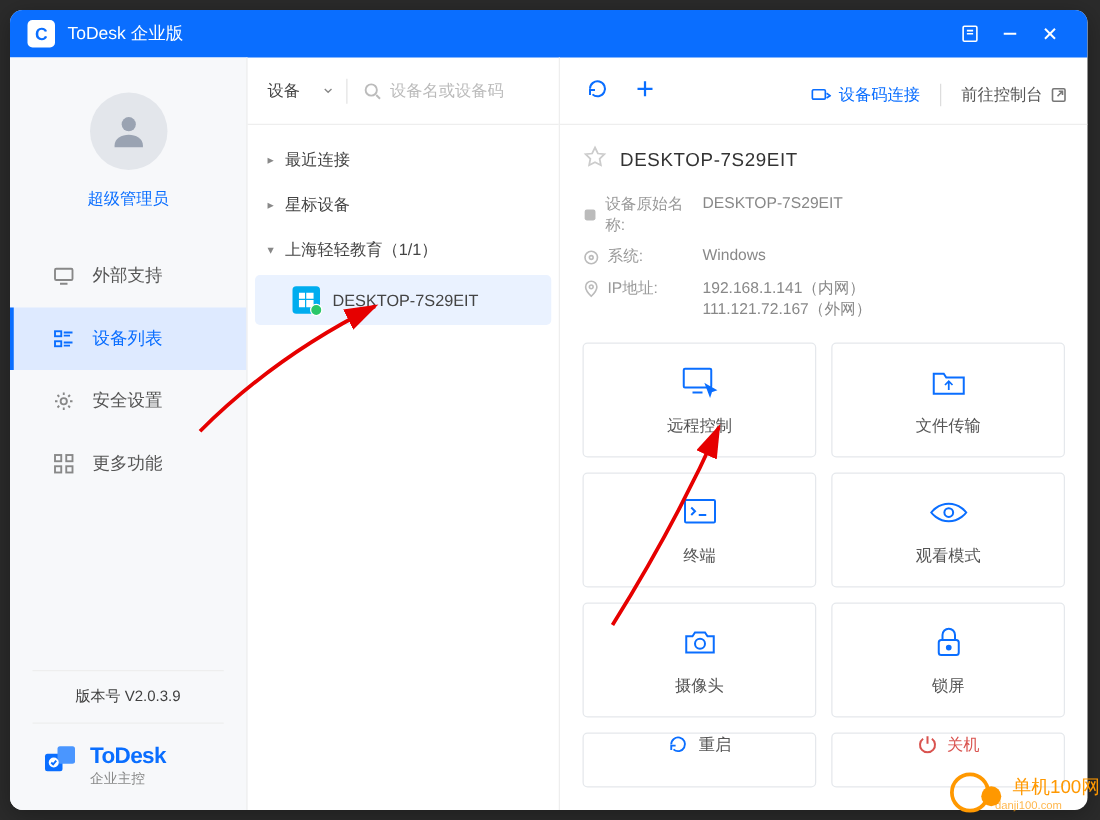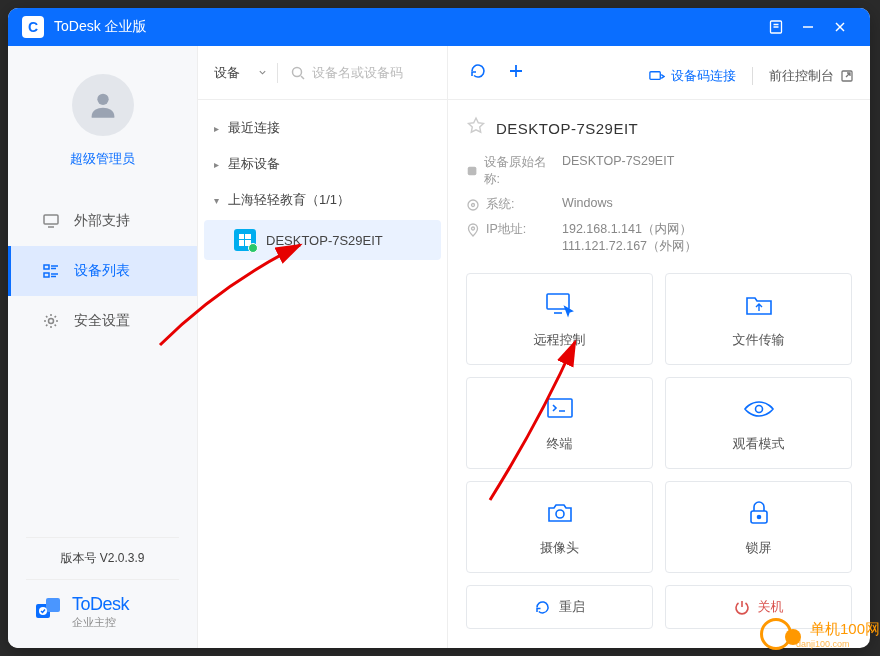--- a/index.html
+++ b/index.html
@@ -18,21 +18,21 @@
 .uname{color:#0a6eff;font-size:13px;margin-top:14px;margin-bottom:20px;text-align:center}
 .nav{padding:0}
 .nav-item{height:50px;display:flex;align-items:center;padding-left:34px;font-size:14px;color:#555;cursor:pointer;gap:14px;position:relative}
 .nav-item.active{background:#deeaff;color:#0a6eff}
 .nav-item.active::before{content:"";position:absolute;left:0;top:0;bottom:0;width:3px;background:#0a6eff}
 .nav-item svg{width:18px;height:18px}
 .version{margin-top:auto;text-align:center;font-size:12px;color:#404040;padding:12px 0;border-top:1px solid #eee;border-bottom:1px solid #eee;margin:0 18px}
 .brand{padding:14px 24px 18px;display:flex;align-items:center;gap:8px}
 .brand-logo svg{width:32px;height:32px}
 .brand-text{color:#0a6eff}
-.brand-name{font-size:18px;font-weight:400;letter-spacing:-.5px}
+.brand-name{font-size:18px;font-weight:700;letter-spacing:-.5px}
 .brand-sub{font-size:11px;color:#888}
 .mid{width:250px;display:flex;flex-direction:column;border-right:1px solid #eee}
 .toolbar{height:54px;border-bottom:1px solid #eee;display:flex;align-items:center;padding:0 12px;gap:6px}
 .sel{display:flex;align-items:center;font-size:13px;color:#444;cursor:pointer;gap:18px;padding:0 4px}
 .search{flex:1;position:relative}
 .search input{width:100%;height:30px;border:none;background:transparent;padding-left:28px;font-size:13px;color:#333;outline:none}
 .search svg{position:absolute;left:6px;top:7px}
 .search input::placeholder{color:#bbb}
 .tree{padding:10px 0;font-size:13px;color:#444}
 .tree-item{height:36px;display:flex;align-items:center;padding-left:16px;cursor:pointer;gap:6px}
@@ -51,21 +51,21 @@
 .dhead{display:flex;align-items:center;gap:10px;margin-bottom:14px}
 .star{color:#ccc;cursor:pointer}
 .dtitle{font-size:15px;color:#333;letter-spacing:.5px}
 .info{font-size:12.5px;color:#999;margin-bottom:18px}
 .info-row{display:flex;align-items:flex-start;gap:10px;margin-bottom:8px}
 .info-row .lbl{display:flex;align-items:center;gap:6px;width:86px;color:#999}
 .info-row .val{color:#888}
 .grid{display:grid;grid-template-columns:1fr 1fr;gap:12px}
 .card{border:1px solid #e5e8ec;border-radius:4px;height:92px;display:flex;flex-direction:column;align-items:center;justify-content:center;gap:10px;cursor:pointer;font-size:13px;color:#555}
 .card-icon{color:#0a6eff;height:32px;display:flex;align-items:center}
-.fcard{border:1px solid #e5e8ec;border-radius:4px;height:44px;display:flex;align-items:center;justify-content:center;gap:8px;cursor:pointer;font-size:13px;color:#555}
+.fcard{border:1px solid #e5e8ec;border-radius:4px;height:44px;display:flex;justify-content:center;gap:8px;cursor:pointer;font-size:13px;color:#555}
 .fcard svg{color:#0a6eff}
 .fcard.danger{color:#d9534f}
 .fcard.danger svg{color:#d9534f}
 .watermark{position:absolute;right:0;bottom:6px;display:flex;align-items:center;gap:4px}
 .wm-circ{width:32px;height:32px;border-radius:50%;border:3px solid #ff9800;position:relative}
 .wm-circ::after{content:"";position:absolute;right:-12px;top:8px;width:16px;height:16px;border-radius:50%;background:#ff9800}
 .wm-text{font-size:15px;color:#ff9800;font-weight:400;margin-left:14px}
 .wm-sub{font-size:9px;color:#ff9800;opacity:.7}
 .arrow-annot{position:absolute;pointer-events:none}
 </style>
@@ -125,20 +125,29 @@
               <line x1="9" y1="14.5" x2="14" y2="14.5"></line>
             </svg>
           <span>设备列表</span>
         </div>
         <div class="nav-item">
           <svg viewBox="0 0 18 18" fill="none" stroke="#888" stroke-width="1.5">
               <circle cx="9" cy="9" r="2.5"></circle>
               <path d="M9 2v2M9 14v2M2 9h2M14 9h2M4 4l1.4 1.4M12.6 12.6L14 14M14 4l-1.4 1.4M5.4 12.6L4 14"></path>
             </svg>
           <span>安全设置</span>
+        </div>
+        <div class="nav-item">
+          <svg viewBox="0 0 18 18" fill="none" stroke="#888" stroke-width="1.5">
+              <rect x="2" y="2" width="5" height="5"></rect>
+              <rect x="11" y="2" width="5" height="5"></rect>
+              <rect x="2" y="11" width="5" height="5"></rect>
+              <rect x="11" y="11" width="5" height="5"></rect>
+            </svg>
+          <span>更多功能</span>
         </div>
       </div>
       <div style="flex:1"></div>
       <div class="version">版本号 V2.0.3.9</div>
       <div class="brand">
         <div class="brand-logo">
           <svg viewBox="0 0 32 32">
               <rect x="4" y="10" width="14" height="14" rx="2" fill="#0a6eff"></rect>
               <rect x="14" y="4" width="14" height="14" rx="2" fill="#4a96ff"></rect>
               <circle cx="11" cy="17" r="4" fill="#fff"></circle>

